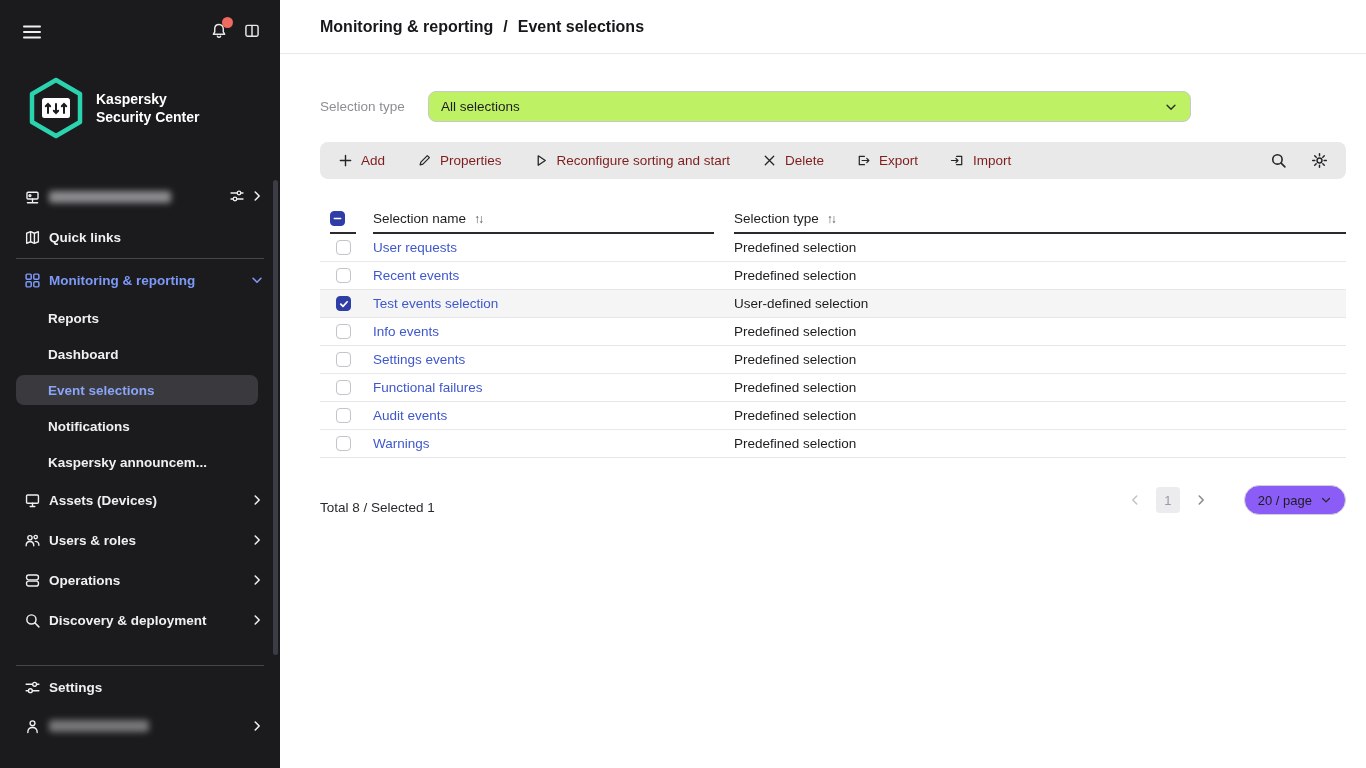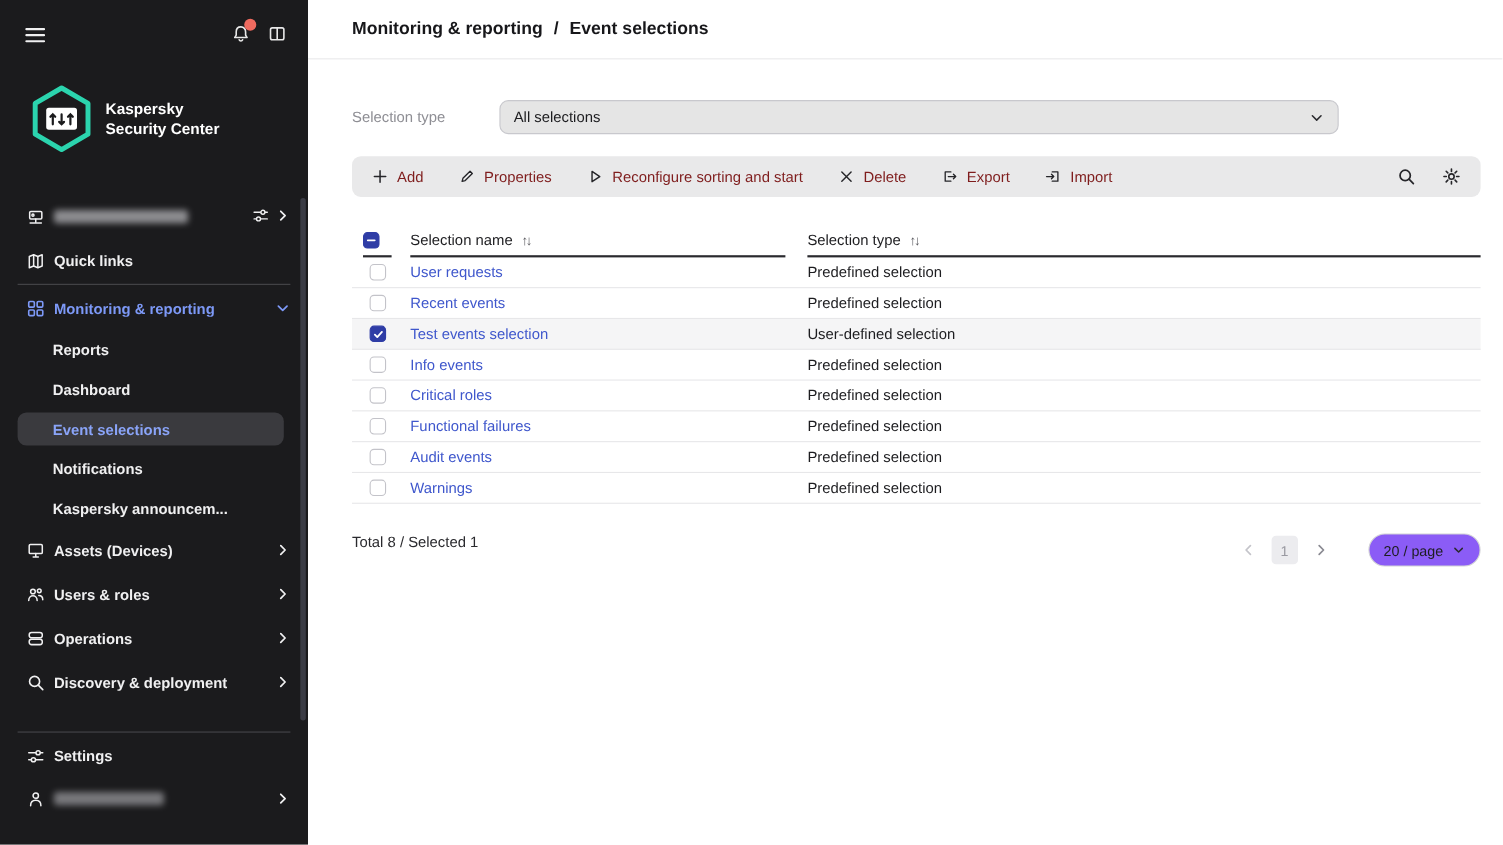--- a/index.html
+++ b/index.html
@@ -35,21 +35,21 @@
   
   .main { flex:1 1 auto; background:#fff; display:flex; flex-direction:column; }
   .topbar { height:54px; border-bottom:1px solid #e8e8ea; display:flex; align-items:center; padding-left:40px;
     font-size:16px; font-weight:bold; color:#17171a; }
   .crumb-sep { margin:0 10px; font-weight:bold; }
   .content { padding:0 20px 0 40px; }
 
   .filter-row { margin-top:37px; display:flex; align-items:center; }
   .filter-label { font-size:13.5px; color:#8e8e94; margin-right:18px; width:90px; flex:0 0 auto; }
   .select-box { position:relative; width:763px; height:31px; border:1px solid #c8c8cd; border-radius:8px;
-    display:flex; align-items:center; padding:0 34px 0 12px; font-size:13.5px; color:#1d1d20; cursor:pointer; background:#e5e5e5;margin-left:26px; }
+    display:flex; align-items:center; padding:0 34px 0 12px; font-size:13.5px; color:#1d1d20; cursor:pointer; background:#bef264; }
   .select-box .chev { position:absolute; right:12px; top:8px; }
 
   .toolbar { margin-top:20px; height:37px; background:#e9e9ea; border-radius:8px; display:flex; align-items:center;
     padding:0 18px; }
   .tb-btn { display:flex; align-items:center; gap:8px; font-size:13.5px; color:#7f1d1d; cursor:pointer; margin-right:32px; white-space:nowrap; }
   .tb-right { margin-left:auto; display:flex; align-items:center; gap:24px; }
   .tb-icon { width:17px; height:17px; display:flex; align-items:center; cursor:pointer; }
 
   .table { margin-top:26px; font-size:13.5px; color:#1d1d20; }
   .tr { display:flex; align-items:center; height:28px; border-bottom:1px solid #e7e7e9; }
@@ -61,21 +61,21 @@
   .th-row .c-check { padding-left:10px; width:53px; }
   .th-row .u { border-bottom:2px solid #2a2a2e; height:100%; display:flex; align-items:center; }
   .th-row .u-check { width:26px; }
   .th-row .u-name { width:341px; }
   .th-row .u-type { width:100%; }
   .sort { margin-left:8px; font-size:12px; color:#55555a; letter-spacing:-2px; cursor:pointer; }
   .cb { width:15px; height:15px; border:1px solid #c3c3c9; border-radius:4px; background:#fff; cursor:pointer; flex:0 0 15px; }
   .cb.on { background:#2f3da6; border-color:#2f3da6; display:flex; align-items:center; justify-content:center; }
   .link { color:#3f57cc; cursor:pointer; text-decoration:none; }
 
-  .footer { margin-top:27px; display:flex; align-items:flex-start; }
+  .footer { margin-top:27px; display:flex; align-items:flex-end; }
   .total { font-size:13.5px; color:#2a2a2e; }
   .pager { margin-left:auto; display:flex; align-items:center; }
   .pg-chev { width:14px; height:14px; cursor:pointer; }
   .pg-num { width:24px; height:26px; margin:0 14px; background:#ececef; border-radius:4px; color:#9a9aa2;
     font-size:13px; display:flex; align-items:center; justify-content:center; cursor:pointer; }
   .pg-size { margin-left:36px; height:30px; border:1px solid #d2d2d6; border-radius:15px; background:#8b5cf6;
     display:flex; align-items:center; gap:8px; padding:0 13px; font-size:13px; color:#1d1d20; cursor:pointer; }
 </style>
 </head>
 <body>
@@ -434,21 +434,21 @@
             </div>
           <div class="c-type">
               <span>Predefined selection</span>
             </div>
         </div>
         <div class="tr">
           <div class="c-check">
               <span class="cb"></span>
             </div>
           <div class="c-name">
-              <a class="link">Critical roles</a>
+              <a class="link">Settings events</a>
             </div>
           <div class="c-type">
               <span>Predefined selection</span>
             </div>
         </div>
         <div class="tr">
           <div class="c-check">
               <span class="cb"></span>
             </div>
           <div class="c-name">

